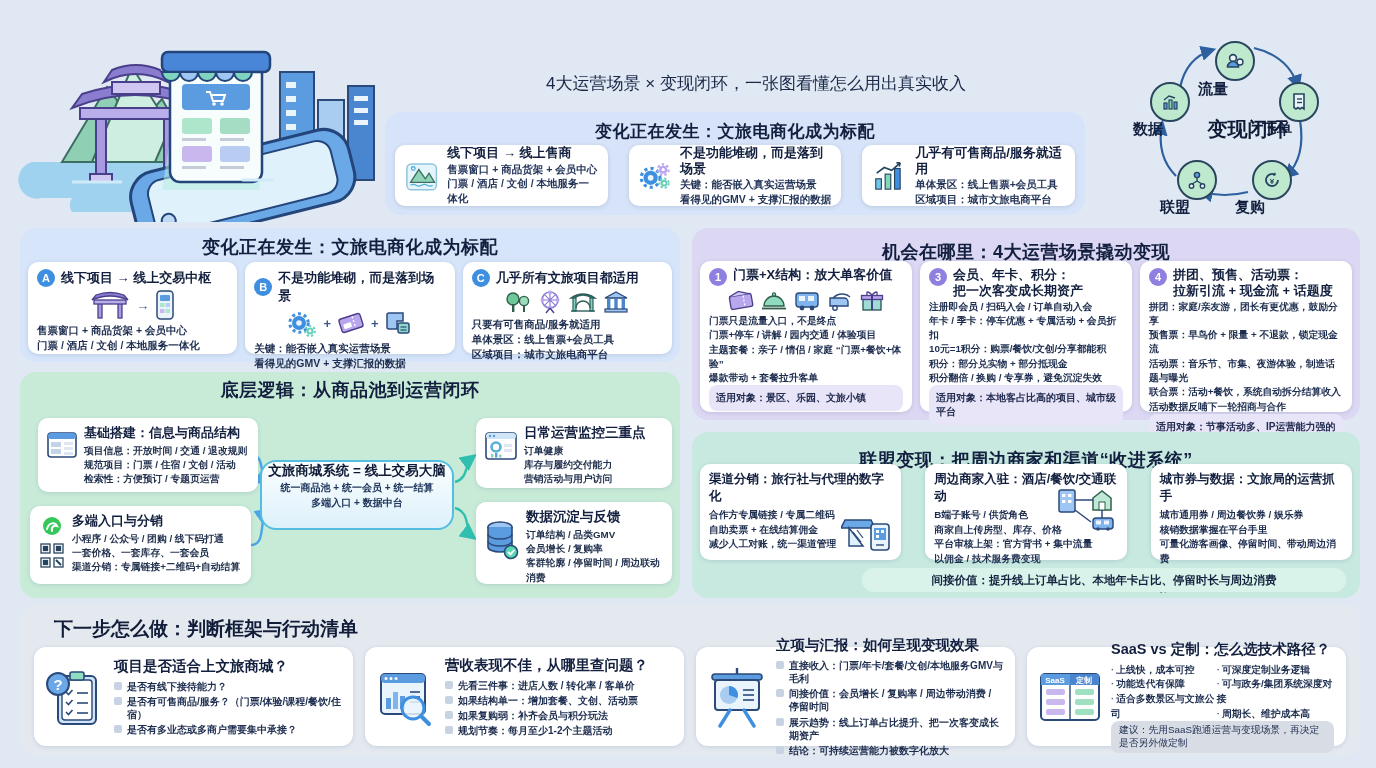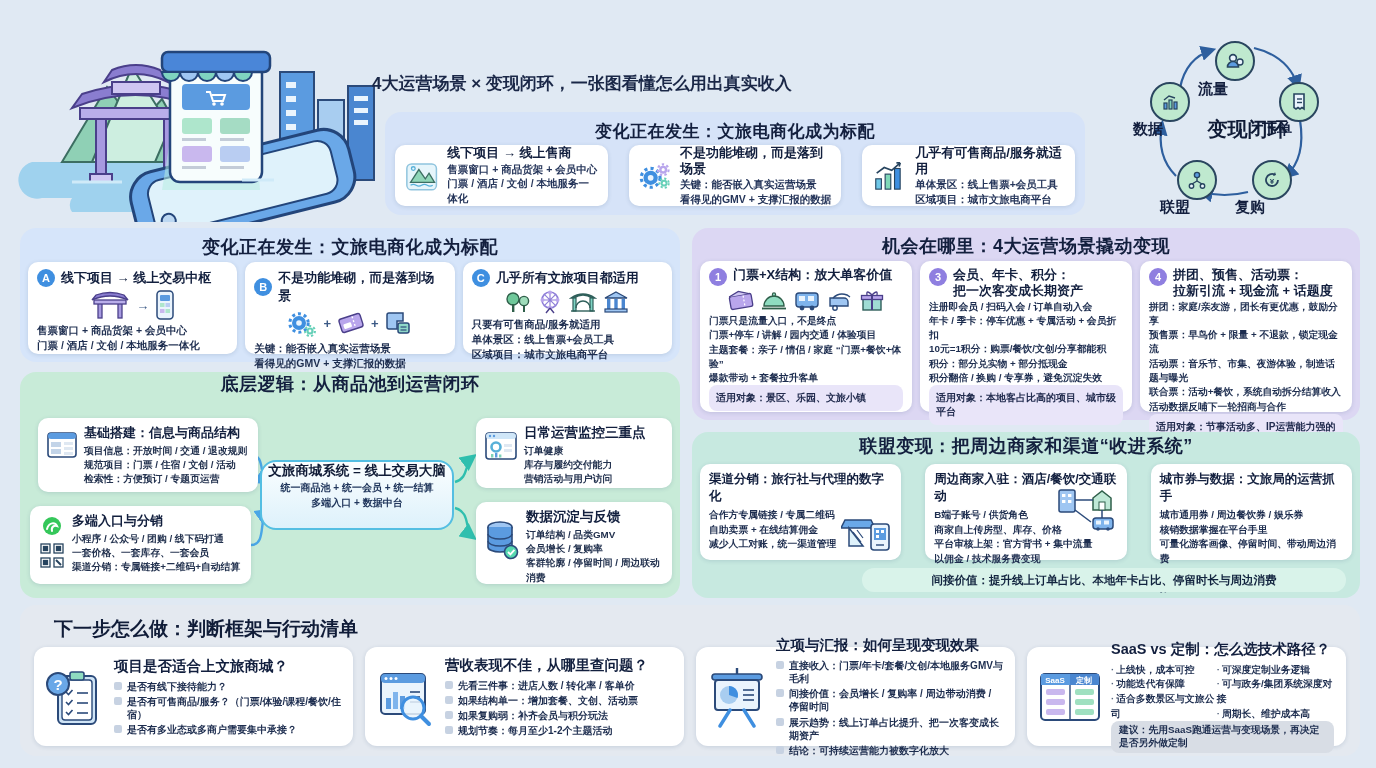--- a/index.html
+++ b/index.html
@@ -4,21 +4,21 @@
 <style>
   html,body{margin:0;padding:0;background:#dfe8f2}
   .canvas{position:relative;width:1376px;height:768px;background:#e0e9f3;font-family:"Liberation Sans",sans-serif;color:#16233f;overflow:hidden}
   .abs{position:absolute}
   .sec{position:absolute;border-radius:16px}
   .sec-title{font-weight:800;text-align:center;color:#131f3e;letter-spacing:.5px}
   .card{background:#fff;border-radius:10px;box-shadow:0 1px 4px rgba(44,74,110,.16);box-sizing:border-box}
 
   
   #main-title{left:372px;top:30px;width:768px;text-align:center;font-size:27px;font-weight:800;color:#101c38}
-  #sub-title{left:372px;top:72px;width:768px;text-align:left;font-size:17px;font-weight:700;color:#1a2747}
+  #sub-title{left:372px;top:72px;width:768px;text-align:center;font-size:17px;font-weight:400;color:#1a2747}
 
   
   .cyc-node{position:absolute;width:36px;height:36px;border-radius:50%;background:#bfe9cf;border:2px solid #2a465f;display:flex;align-items:center;justify-content:center}
   .cyc-label{position:absolute;width:70px;text-align:left;font-size:15px;font-weight:800;color:#131f3e}
   #cyc-center{position:absolute;left:52px;top:88px;width:135px;text-align:center;font-size:20px;font-weight:800;color:#0f1b36}
 
   
   #top-banner{left:385px;top:112px;width:700px;height:103px;background:#d6e3f8}
   #top-banner .sec-title{margin-top:8px;font-size:17px}
   #tb-cards{position:absolute;left:10px;top:33px;right:10px;bottom:9px;display:flex;gap:21px}
@@ -33,62 +33,62 @@
   .ch-card{flex:1;padding:7px 9px;display:flex;flex-direction:column}
   .ch-head{display:flex;align-items:center;gap:6px}
   .badge{width:18px;height:18px;border-radius:50%;background:#3f8fe0;color:#fff;font-size:11px;font-weight:800;display:flex;align-items:center;justify-content:center;flex:none}
   .ch-title{font-size:13px;font-weight:800;color:#121f3e}
   .ch-icons{display:flex;align-items:center;justify-content:center;gap:6px;margin:3px 0;height:30px}
   .plus{font-size:13px;font-weight:800;color:#3c5a86}
   .ch-line{font-size:10.5px;font-weight:700;color:#1d2d4f;line-height:1.42}
 
   
   #logic-sec{left:20px;top:372px;width:660px;height:226px;background:#c8ebd8}
-  #logic-sec .sec-title{font-size:18px}
+  #logic-sec .sec-title{margin-top:6px;font-size:18px}
   .lg-card{position:absolute;padding:6px 9px;display:flex;gap:7px}
   .lg-title{font-size:13px;font-weight:800;color:#121f3e;margin-bottom:2px}
   .lg-line{font-size:9.8px;font-weight:700;color:#23324f;line-height:1.45}
   #lg-center{position:absolute;left:240px;top:88px;width:194px;height:70px;border:2px solid #54bee2;border-radius:16px;background:linear-gradient(180deg,#fbfeff 0%,#ddf1fb 100%);text-align:center;box-sizing:border-box}
   #lg-center .t{font-size:13.5px;font-weight:800;color:#0f1b36}
   #lg-center .l{font-size:10px;font-weight:800;color:#20365c;line-height:1.5}
 
   
   #opp-sec{left:692px;top:228px;width:668px;height:192px;background:#dcd7f3}
-  #opp-sec .sec-title{margin-top:6px;font-size:18px}
+  #opp-sec .sec-title{margin-top:12px;font-size:18px}
   #opp-cards{position:absolute;left:8px;top:33px;right:8px;bottom:8px;display:flex;gap:8px}
   .opp-card{flex:1;padding:6px 9px;display:flex;flex-direction:column}
   .opp-head{display:flex;gap:6px;align-items:flex-start}
   .badge-p{width:18px;height:18px;border-radius:50%;background:#8f7fe0;color:#fff;font-size:11px;font-weight:800;display:flex;align-items:center;justify-content:center;flex:none;margin-top:1px}
   .opp-title{font-size:13px;font-weight:800;line-height:1.25;color:#121f3e}
   .opp-icons{display:flex;align-items:center;justify-content:center;gap:7px;margin:4px 0 2px}
   .opp-line{font-size:9.8px;font-weight:700;color:#1d2d4f;line-height:1.46}
   .opp-foot{margin-top:auto;background:#e9e5f9;border-radius:8px;padding:6px 7px;font-size:10px;font-weight:800;color:#232d50}
 
   
   #all-sec{left:692px;top:432px;width:668px;height:166px;background:#c7e9e0}
-  #all-sec .sec-title{margin-top:2px;font-size:18px}
+  #all-sec .sec-title{margin-top:16px;font-size:18px}
   #all-cards{position:absolute;left:8px;top:32px;right:8px;height:96px;display:flex;gap:24px}
   .all-card{flex:1;padding:7px 9px;position:relative}
   .all-title{font-size:12.5px;font-weight:800;color:#121f3e;margin-bottom:3px}
   .all-line{font-size:9.8px;font-weight:700;color:#1d2d4f;line-height:1.5}
   #all-foot{position:absolute;left:170px;top:136px;width:484px;height:24px;background:#d9f3ea;border-radius:13px;display:flex;align-items:center;justify-content:center;font-size:11.5px;font-weight:800;color:#12243f}
 
   
   #act-sec{left:20px;top:605px;width:1340px;height:151px;background:#e4e9f0}
   #act-title{position:absolute;left:34px;top:11px;font-size:19px;font-weight:800;color:#101c38}
   #act-cards{position:absolute;left:14px;top:42px;right:14px;bottom:10px;display:flex;gap:12px}
   .act-card{flex:1;border-radius:12px;padding:8px 12px;display:flex;gap:10px;align-items:center}
   .act-title{font-size:14.5px;font-weight:800;color:#121f3e;margin-bottom:4px}
   .act-item{display:flex;gap:5px;align-items:flex-start;margin-top:2px}
   .sq{width:8px;height:8px;border-radius:2px;background:#c7d2e2;flex:none;margin-top:2px}
   .act-text{font-size:10px;font-weight:700;color:#1d2d4f;line-height:1.32}
   .saas-cols{display:flex;}
   .saas-item{font-size:9.8px;font-weight:700;color:#1d2d4f;line-height:1.5}
   .dot{color:#55657f;margin-right:2px}
-  .act-note{background:#d8dde5;border-radius:8px;padding:3px 8px;font-size:9.8px;font-weight:700;color:#1d2d4f}
+  .act-note{background:#d8dde5;border-radius:8px;padding:3px 8px;font-size:9.8px;font-weight:400;color:#1d2d4f}
 </style>
 </head>
 <body>
 
 <div class="canvas">
 
   <svg class="abs" style="left:12px;top:12px" width="365" height="210" viewBox="0 0 365 210">
     <path d="M20 150 h180 a18 18 0 0 1 0 36 h-60 a10 10 0 0 0 0 14 h-80 a12 12 0 0 1 0-14 h-30 a18 18 0 0 1-10-36z" fill="#9fd2ee"></path>
     <path d="M50 150 l45-75 l30 40 l25-28 l35 63 z" fill="#8fd0b5" stroke="#3c6e62" stroke-width="2"></path>
     <path d="M80 150 l40-95 l38 60 l-15 35 z" fill="#cdeee0" stroke="#3c6e62" stroke-width="2"></path>

